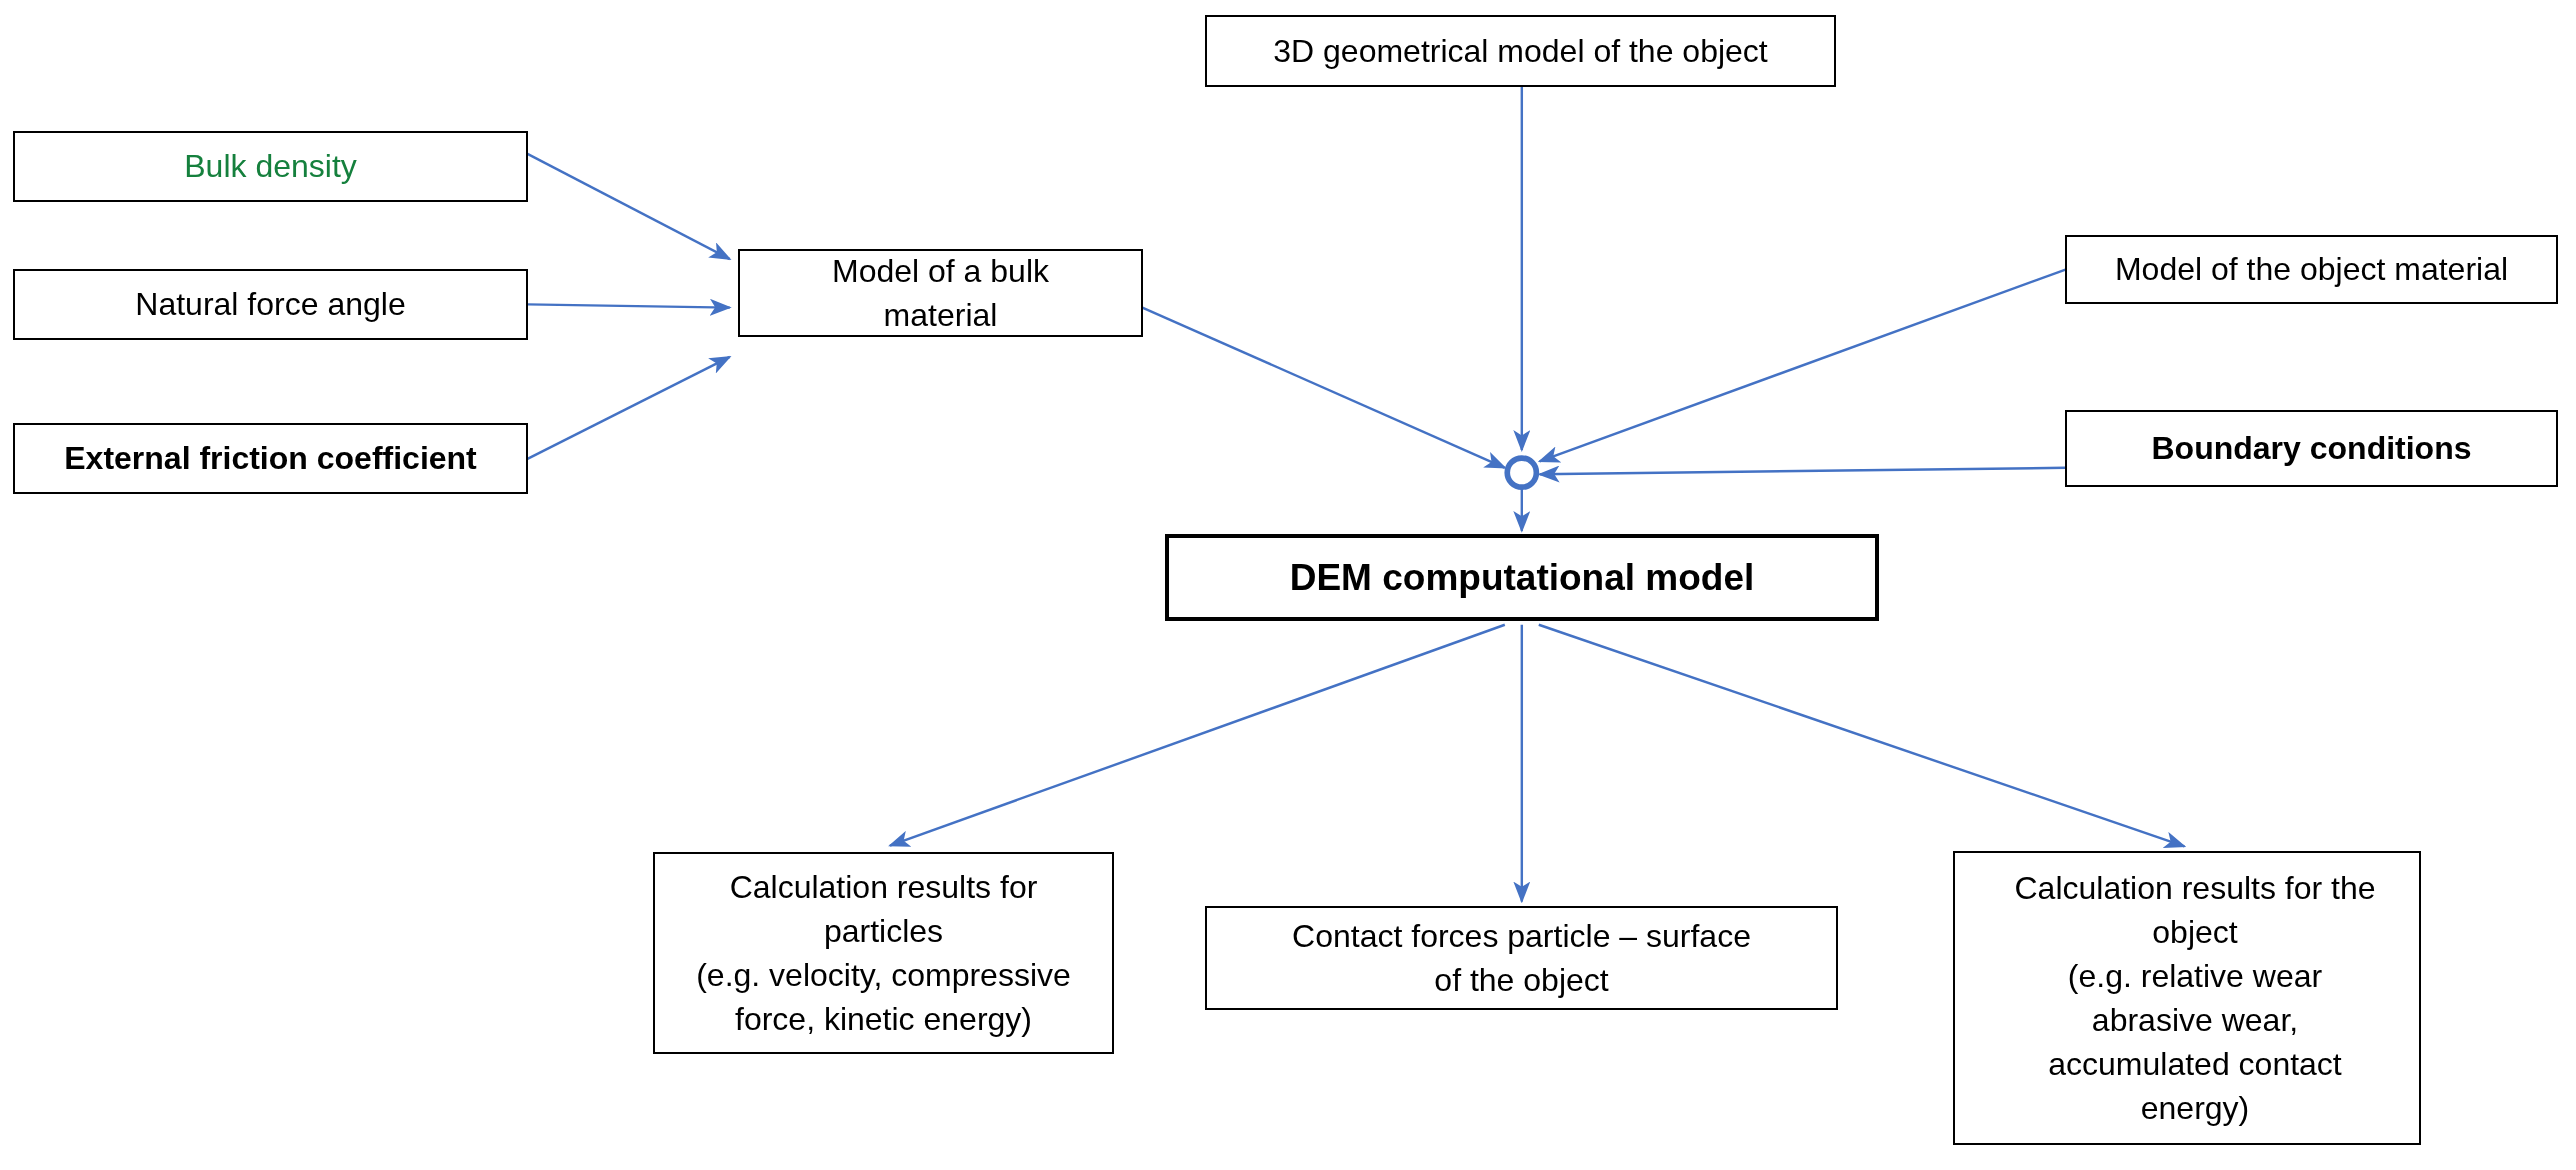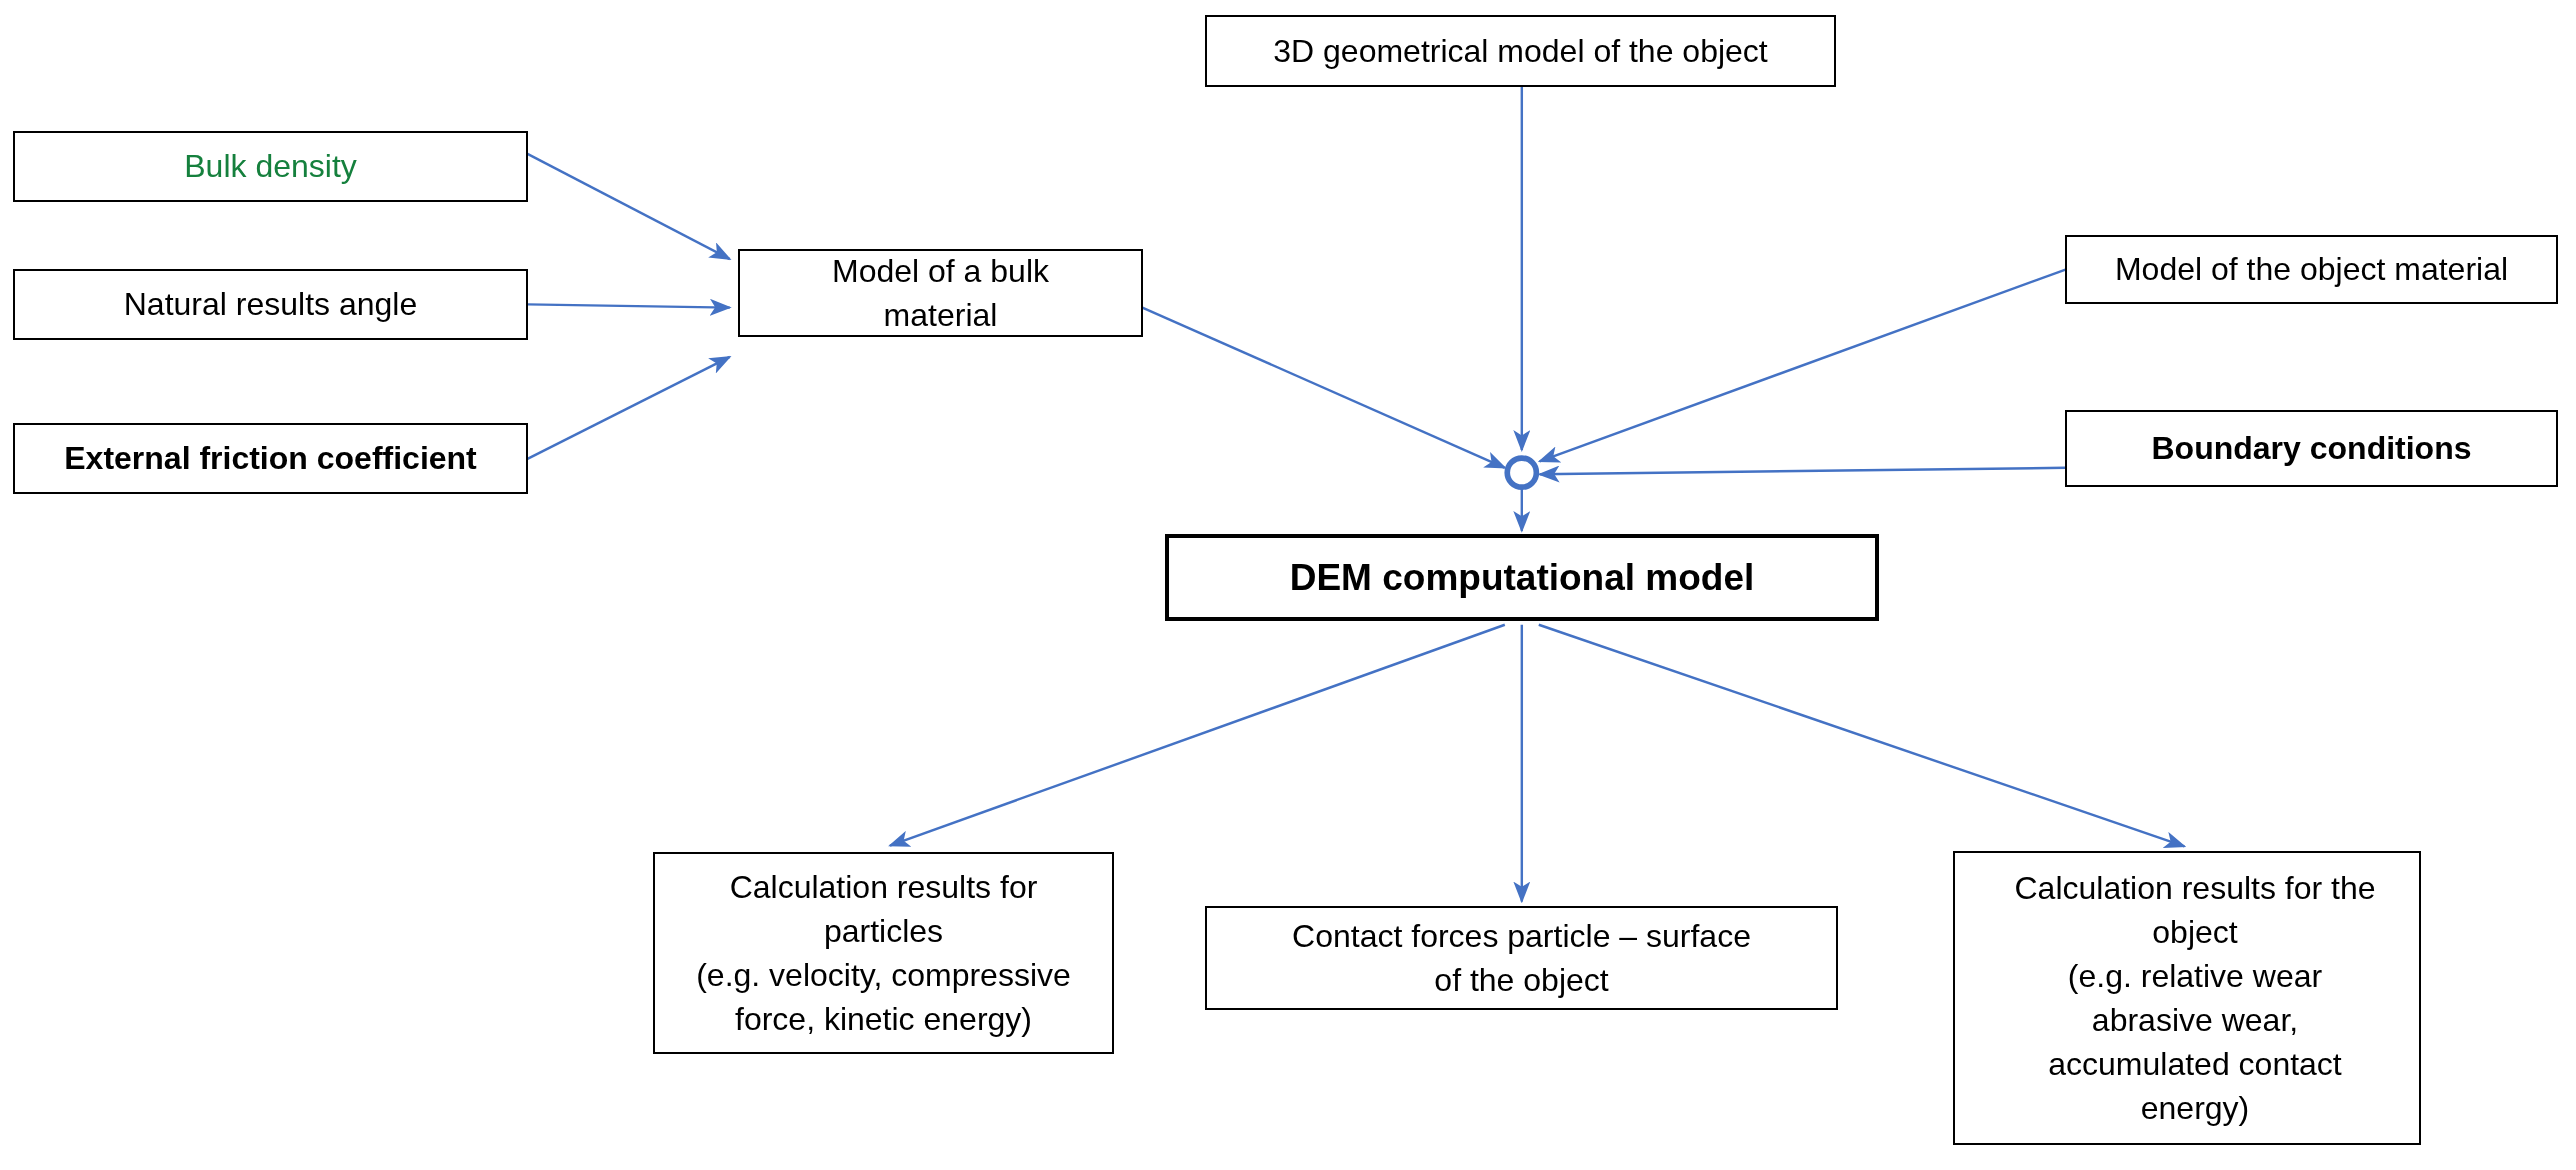--- a/index.html
+++ b/index.html
@@ -72,21 +72,21 @@
         <polyline points="1902,772 2700,1046" stroke="#4472c4" marker-end="url(#arrowhead)"></polyline>
       </g>
   </svg>
 
   <svg id="junction-layer" style="position:absolute;left:0;top:0;width:2576px;height:1171px;z-index:3;pointer-events:none;" viewBox="0 0 3184 1447" xmlns="http://www.w3.org/2000/svg">
     <circle id="junction-circle" cx="1881" cy="584" r="18" fill="#ffffff" stroke="#4472c4" stroke-width="7"></circle>
   </svg>
 
   <div id="nodes">
       <div class="node" style="left: 13px; top: 117px; width: 515px; height: 71px; border-color: rgb(0, 0, 0); color: #15803d; margin-top: 14px;">Bulk density</div>
-      <div class="node" style="left: 13px; top: 269px; width: 515px; height: 71px; border-color: rgb(0, 0, 0); color: rgb(0, 0, 0);">Natural results angle</div>
+      <div class="node" style="left: 13px; top: 269px; width: 515px; height: 71px; border-color: rgb(0, 0, 0); color: rgb(0, 0, 0);">Natural force angle</div>
       <div class="node" style="left: 13px; top: 423px; width: 515px; height: 71px; border-color: rgb(0, 0, 0); color: rgb(0, 0, 0); font-weight: bold;">External friction coefficient</div>
       <div class="node" style="left: 738px; top: 249px; width: 405px; height: 88px; border-color: rgb(0, 0, 0); color: rgb(0, 0, 0);">Model of a bulk
 material</div>
       <div class="node" style="left: 1205px; top: 14.6px; width: 631px; height: 72px; border-color: rgb(0, 0, 0); color: rgb(0, 0, 0);">3D geometrical model of the object</div>
       <div class="node" style="left: 2065px; top: 235px; width: 493px; height: 69px; border-color: rgb(0, 0, 0); color: rgb(0, 0, 0);">Model of the object material</div>
       <div class="node" style="left: 2065px; top: 410px; width: 493px; height: 77px; border-color: rgb(0, 0, 0); color: rgb(0, 0, 0); font-weight: bold;">Boundary conditions</div>
       <div class="node emphasis" style="left: 1165px; top: 534px; width: 714px; height: 87px; border-color: rgb(0, 0, 0); color: rgb(0, 0, 0);">DEM computational model</div>
       <div class="node" style="left: 653px; top: 852px; width: 461px; height: 202px; border-color: rgb(0, 0, 0); color: rgb(0, 0, 0);">Calculation results for
 particles
 (e.g. velocity, compressive

